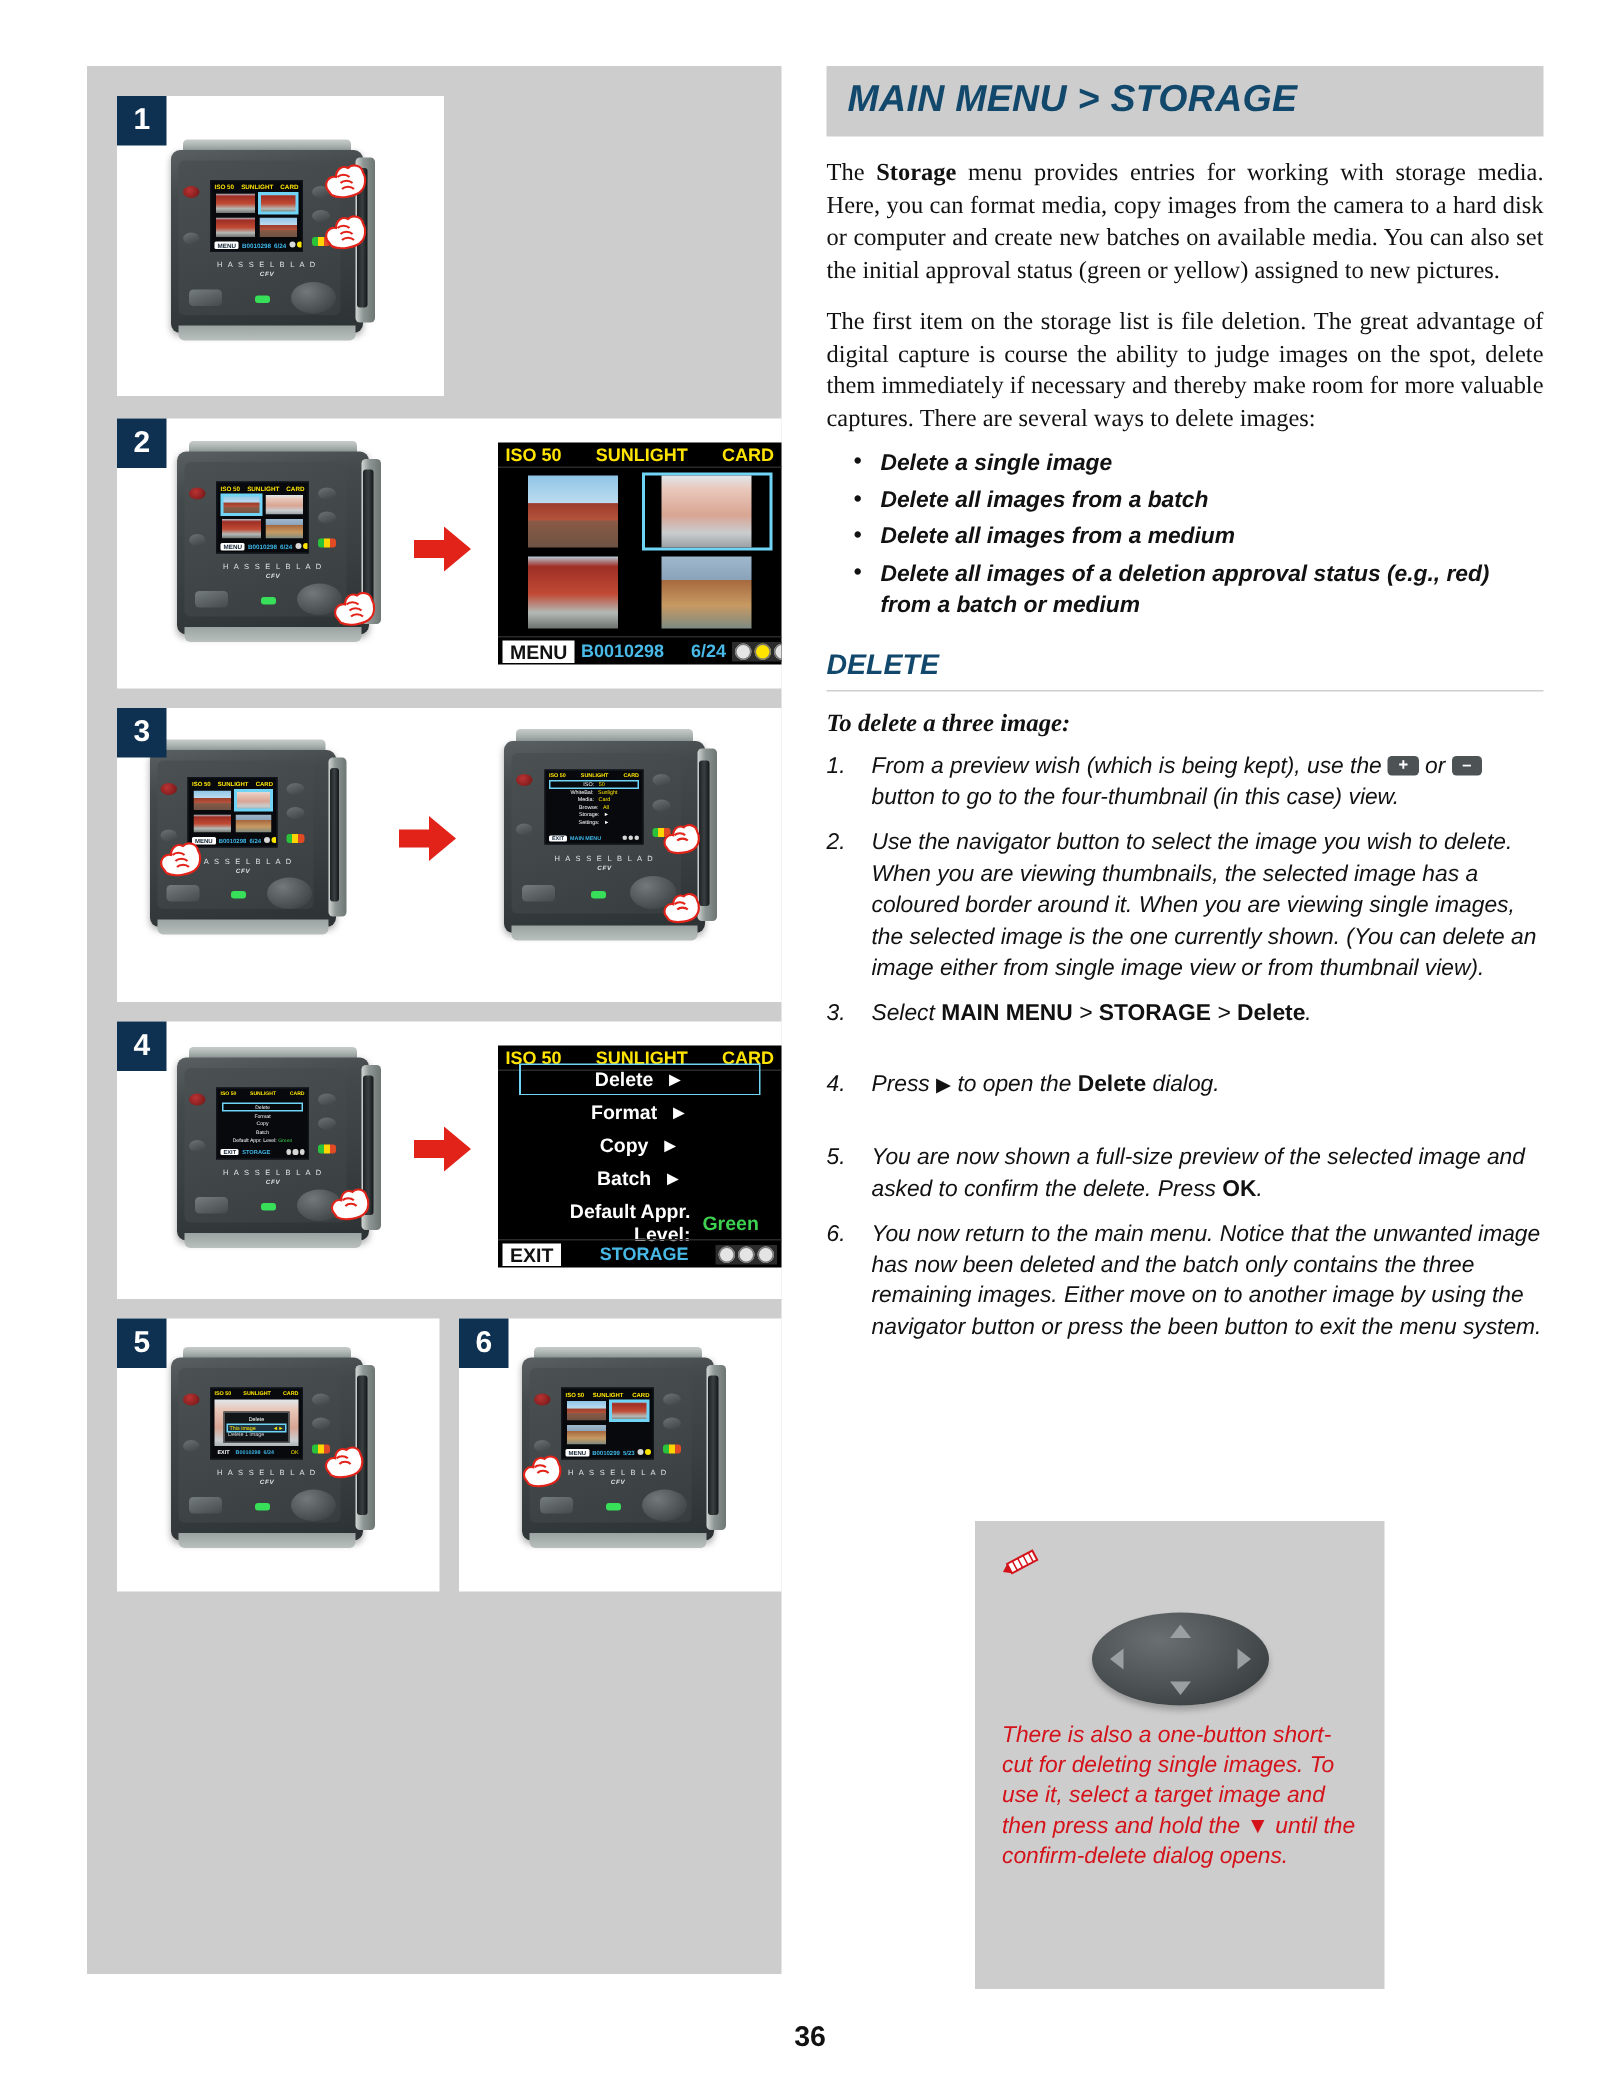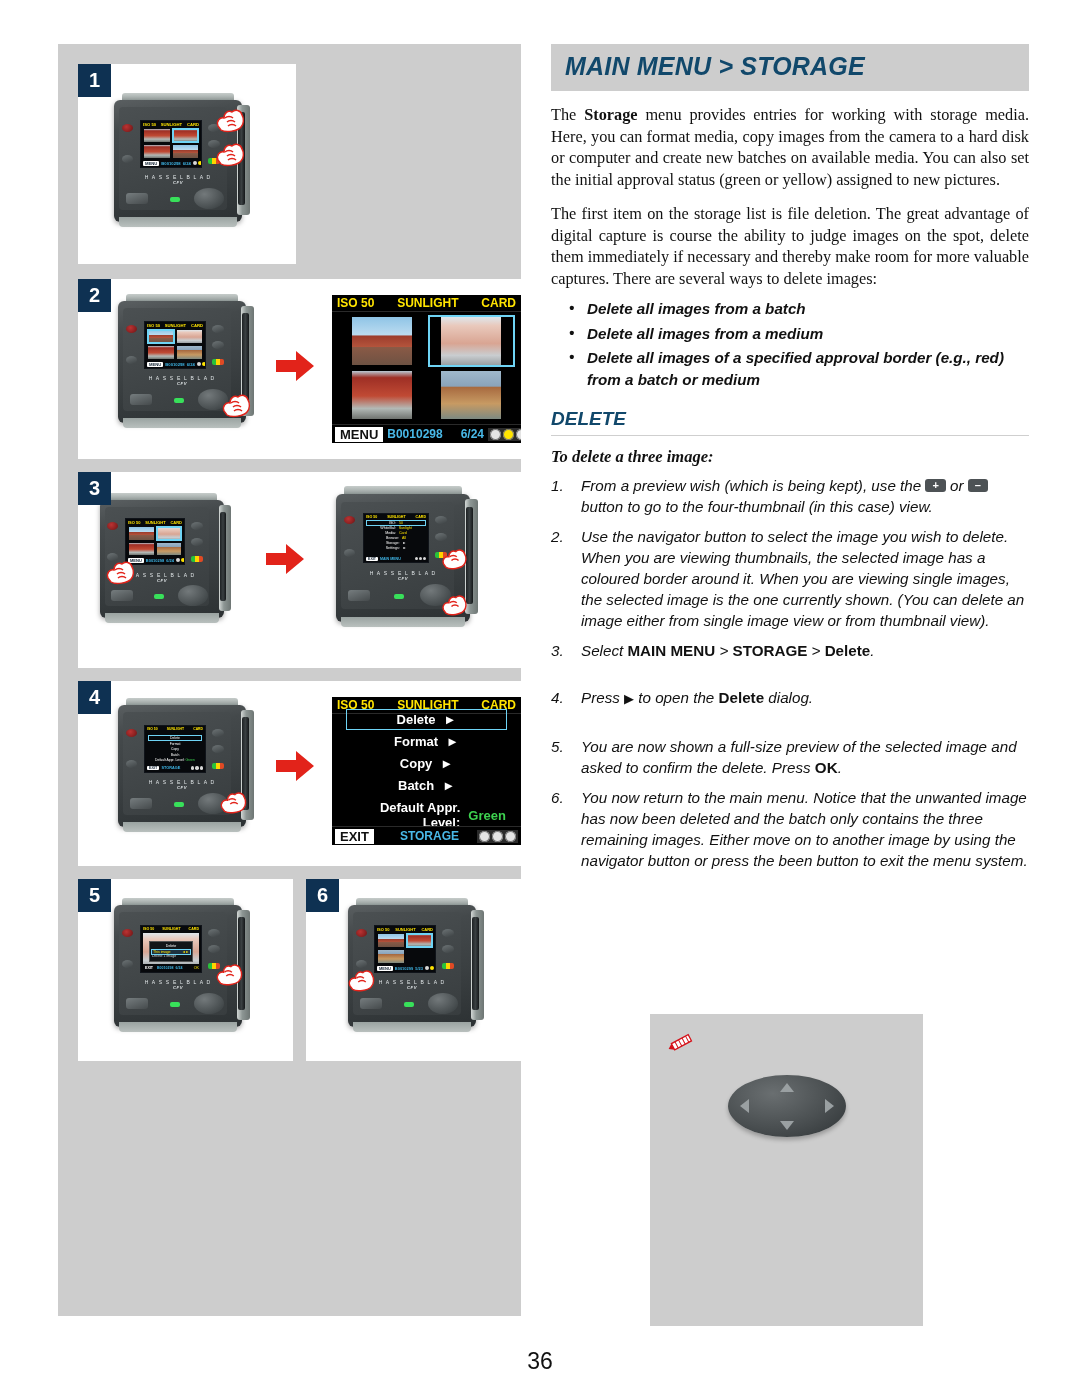--- a/index.html
+++ b/index.html
@@ -258,21 +258,21 @@
   .tip-body {
     font-family: "Liberation Sans", sans-serif;
     font-style: italic; font-size: 15.2px; line-height: 1.33;
     color: #d4121a;
   }
   .tip-body .tri { font-style: normal; }
 
   .pagenum {
     position: absolute; left: 0; right: 0; top: 1348px;
     text-align: center; font-family: "Liberation Sans", sans-serif;
-    font-weight: normal; font-size: 23px; color: #111;
+    font-weight: bold; font-size: 19px; color: #111;
   }
 </style>
 </head>
 <body>
 
 <div class="page">
 
   <div class="left-col">
 
     <div class="panel" id="panel1">
@@ -833,23 +833,24 @@
 
     <div class="hdr-band">
       <h1>MAIN MENU &gt; STORAGE</h1>
     </div>
 
     <p class="body-p"><span>The </span><b>Storage</b><span> menu provides entries for working with storage media. Here, you can format media, copy images from the camera to a hard disk or computer and create new batches on available media. You can also set the initial approval status (green or yellow) assigned to new pictures.</span></p>
 
     <p class="body-p">The first item on the storage list is file deletion. The great advantage of digital capture is course the ability to judge images on the spot, delete them immediately if necessary and thereby make room for more valuable captures. There are several ways to delete images:</p>
 
     <ul class="bullets">
+      <li>Delete a single image</li>
       <li>Delete all images from a batch</li>
       <li>Delete all images from a medium</li>
-      <li>Delete all images of a specified approval border (e.g., red) from a batch or medium</li>
+      <li>Delete all images of a deletion approval status (e.g., red) from a batch or medium</li>
     </ul>
 
     <h2 class="sect">DELETE</h2>
 
 
     <p class="lead-serif">To delete a three image:</p>
 
     <ol class="steps">
       <li>
         <span class="num">1.</span><span>From a preview wish (which is being kept), use the </span><span class="keycap">+</span><span> or </span><span class="keycap">–</span><span> button to go to the four-thumbnail (in this case) view.</span>
@@ -889,17 +890,18 @@
     </div>
 
     <div class="navpad">
       <div class="oval"></div>
       <i class="nav-up"></i>
       <i class="nav-dn"></i>
       <i class="nav-lf"></i>
       <i class="nav-rt"></i>
     </div>
 
+    <p class="tip-body"><span>There is also a one-button short-cut for deleting single images. To use it, select a target image and then press and hold the </span><span class="tri">▼</span><span> until the confirm-delete dialog opens.</span></p>
   </div>
 
   <div class="pagenum">36</div>
 
 </div>
 
 </body></html>

